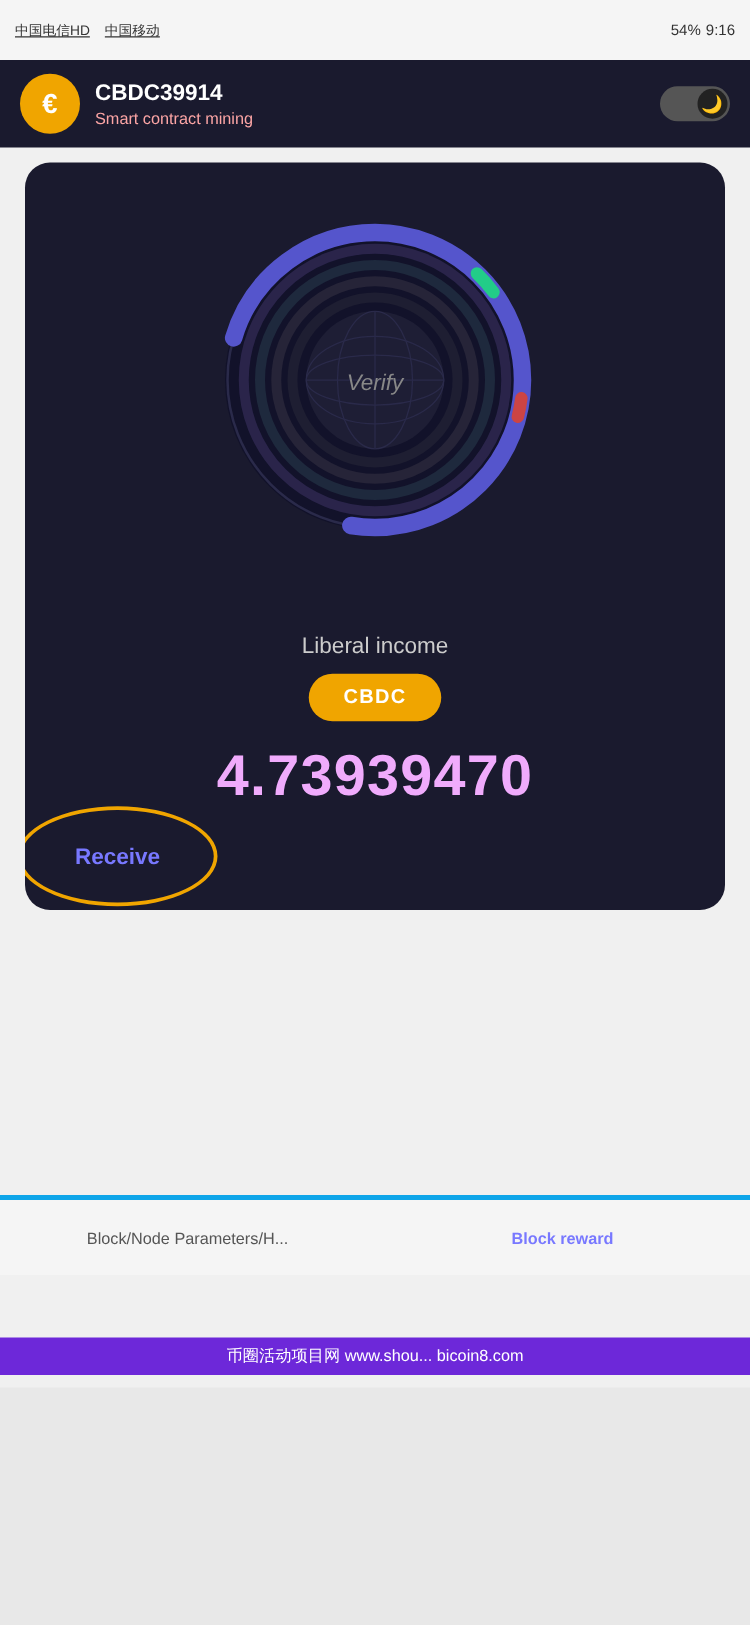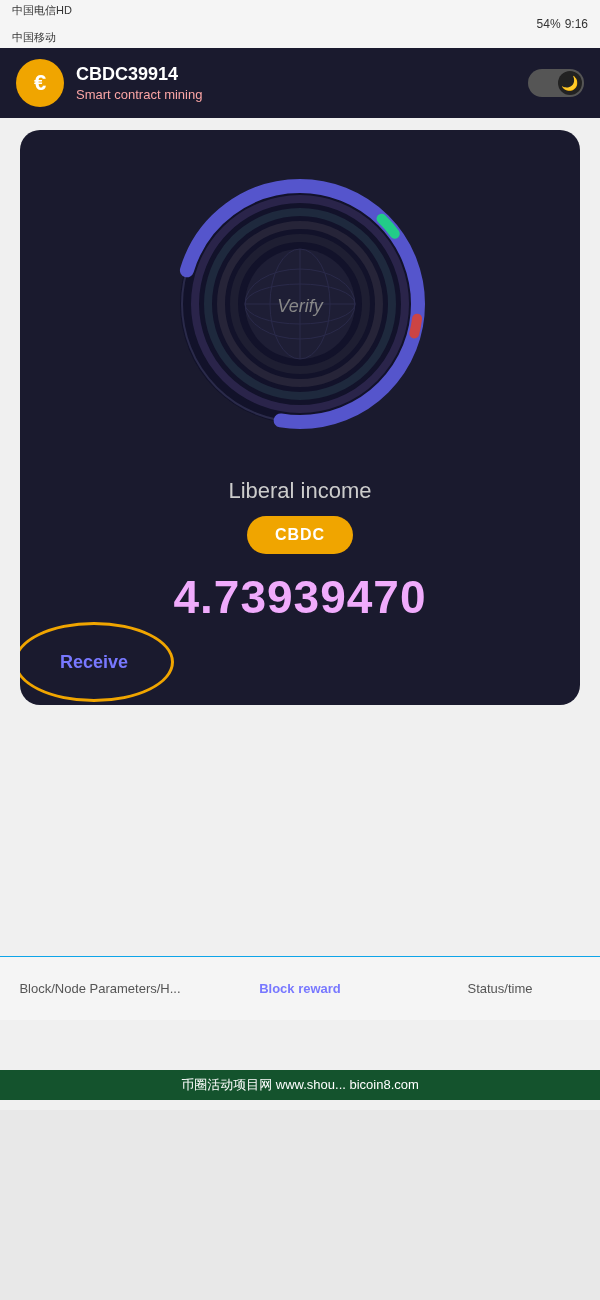--- a/index.html
+++ b/index.html
@@ -17,21 +17,21 @@
       width: 600px;
       height: 48px;
       background: #f5f5f5;
       display: flex;
       align-items: center;
       justify-content: space-between;
       padding: 6px 12px;
       font-size: 11px;
       color: #333;
     }
-    .status-bar-left { display: flex; flex-direction: column; gap: 12px; }
+    .status-bar-left { display: flex; flex-direction: row; gap: 12px; text-decoration: underline; }
     .status-bar-right { display: flex; align-items: center; gap: 4px; font-size: 12px; text-align: center; }
 
     
     .app-header {
       width: 600px;
       height: 70px;
       background: #1a1a2e;
       display: flex;
       align-items: center;
       padding: 0 16px;
@@ -106,22 +106,23 @@
     }
 
     
     .card-content {
       padding: 8px 24px 0 24px;
       text-align: center;
     }
 
     .liberal-income-label {
       color: #ccc;
-      font-size: 22px;
+      font-size: 18px;
       margin-bottom: 12px;
+      margin-top: 28px;
     }
 
     .cbdc-badge {
       display: inline-block;
       background: #f0a500;
       color: white;
       font-weight: bold;
       font-size: 16px;
       padding: 10px 28px;
       border-radius: 20px;
@@ -181,21 +182,21 @@
       padding: 8px 16px;
     }
 
     
     .bottom-tabs {
       position: absolute;
       bottom: 280px;
       left: 0;
       width: 600px;
       background: #f5f5f5;
-      border-top: 1px solid #0ea5e9;
+      border-top: 4px solid #0ea5e9;
       display: flex;
       align-items: center;
       height: 64px;
     }
 
     .tab-item {
       flex: 1;
       display: flex;
       align-items: center;
       justify-content: center;
@@ -211,21 +212,21 @@
       color: #7878ff;
       font-weight: 600;
     }
 
     
     .watermark {
       position: absolute;
       bottom: 200px;
       left: 0;
       width: 600px;
-      background: #14532d;
+      background: #6d28d9;
       color: white;
       font-size: 13px;
       text-align: center;
       padding: 6px 0;
     }
 
     
     .bottom-area {
       position: absolute;
       bottom: 0;
@@ -309,22 +310,19 @@
   </div>
 </div>
 
 <div class="bottom-tabs">
   <div class="tab-item">
     <span>Block/Node Parameters/H...</span>
   </div>
   <div class="tab-item active">
     <span>Block reward</span>
   </div>
-  <div class="tab-item">
-    <span>Status/time</span>
-  </div>
 </div>
 
 <div class="watermark">
   <span>币圈活动项目网 www.shou... bicoin8.com</span>
 </div>
 
 <div class="bottom-area"></div>
 
 </body></html>

